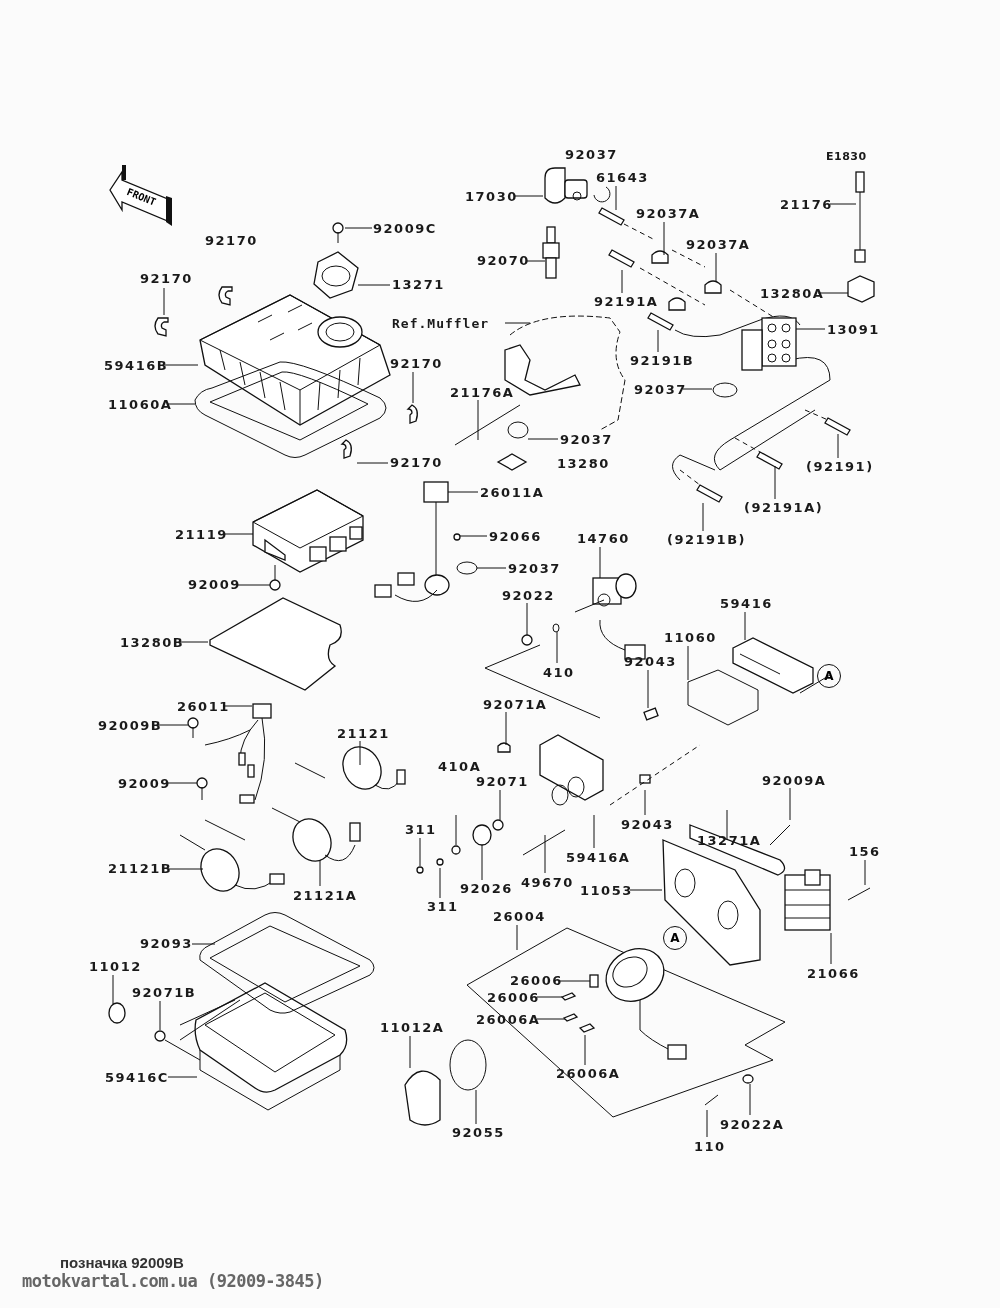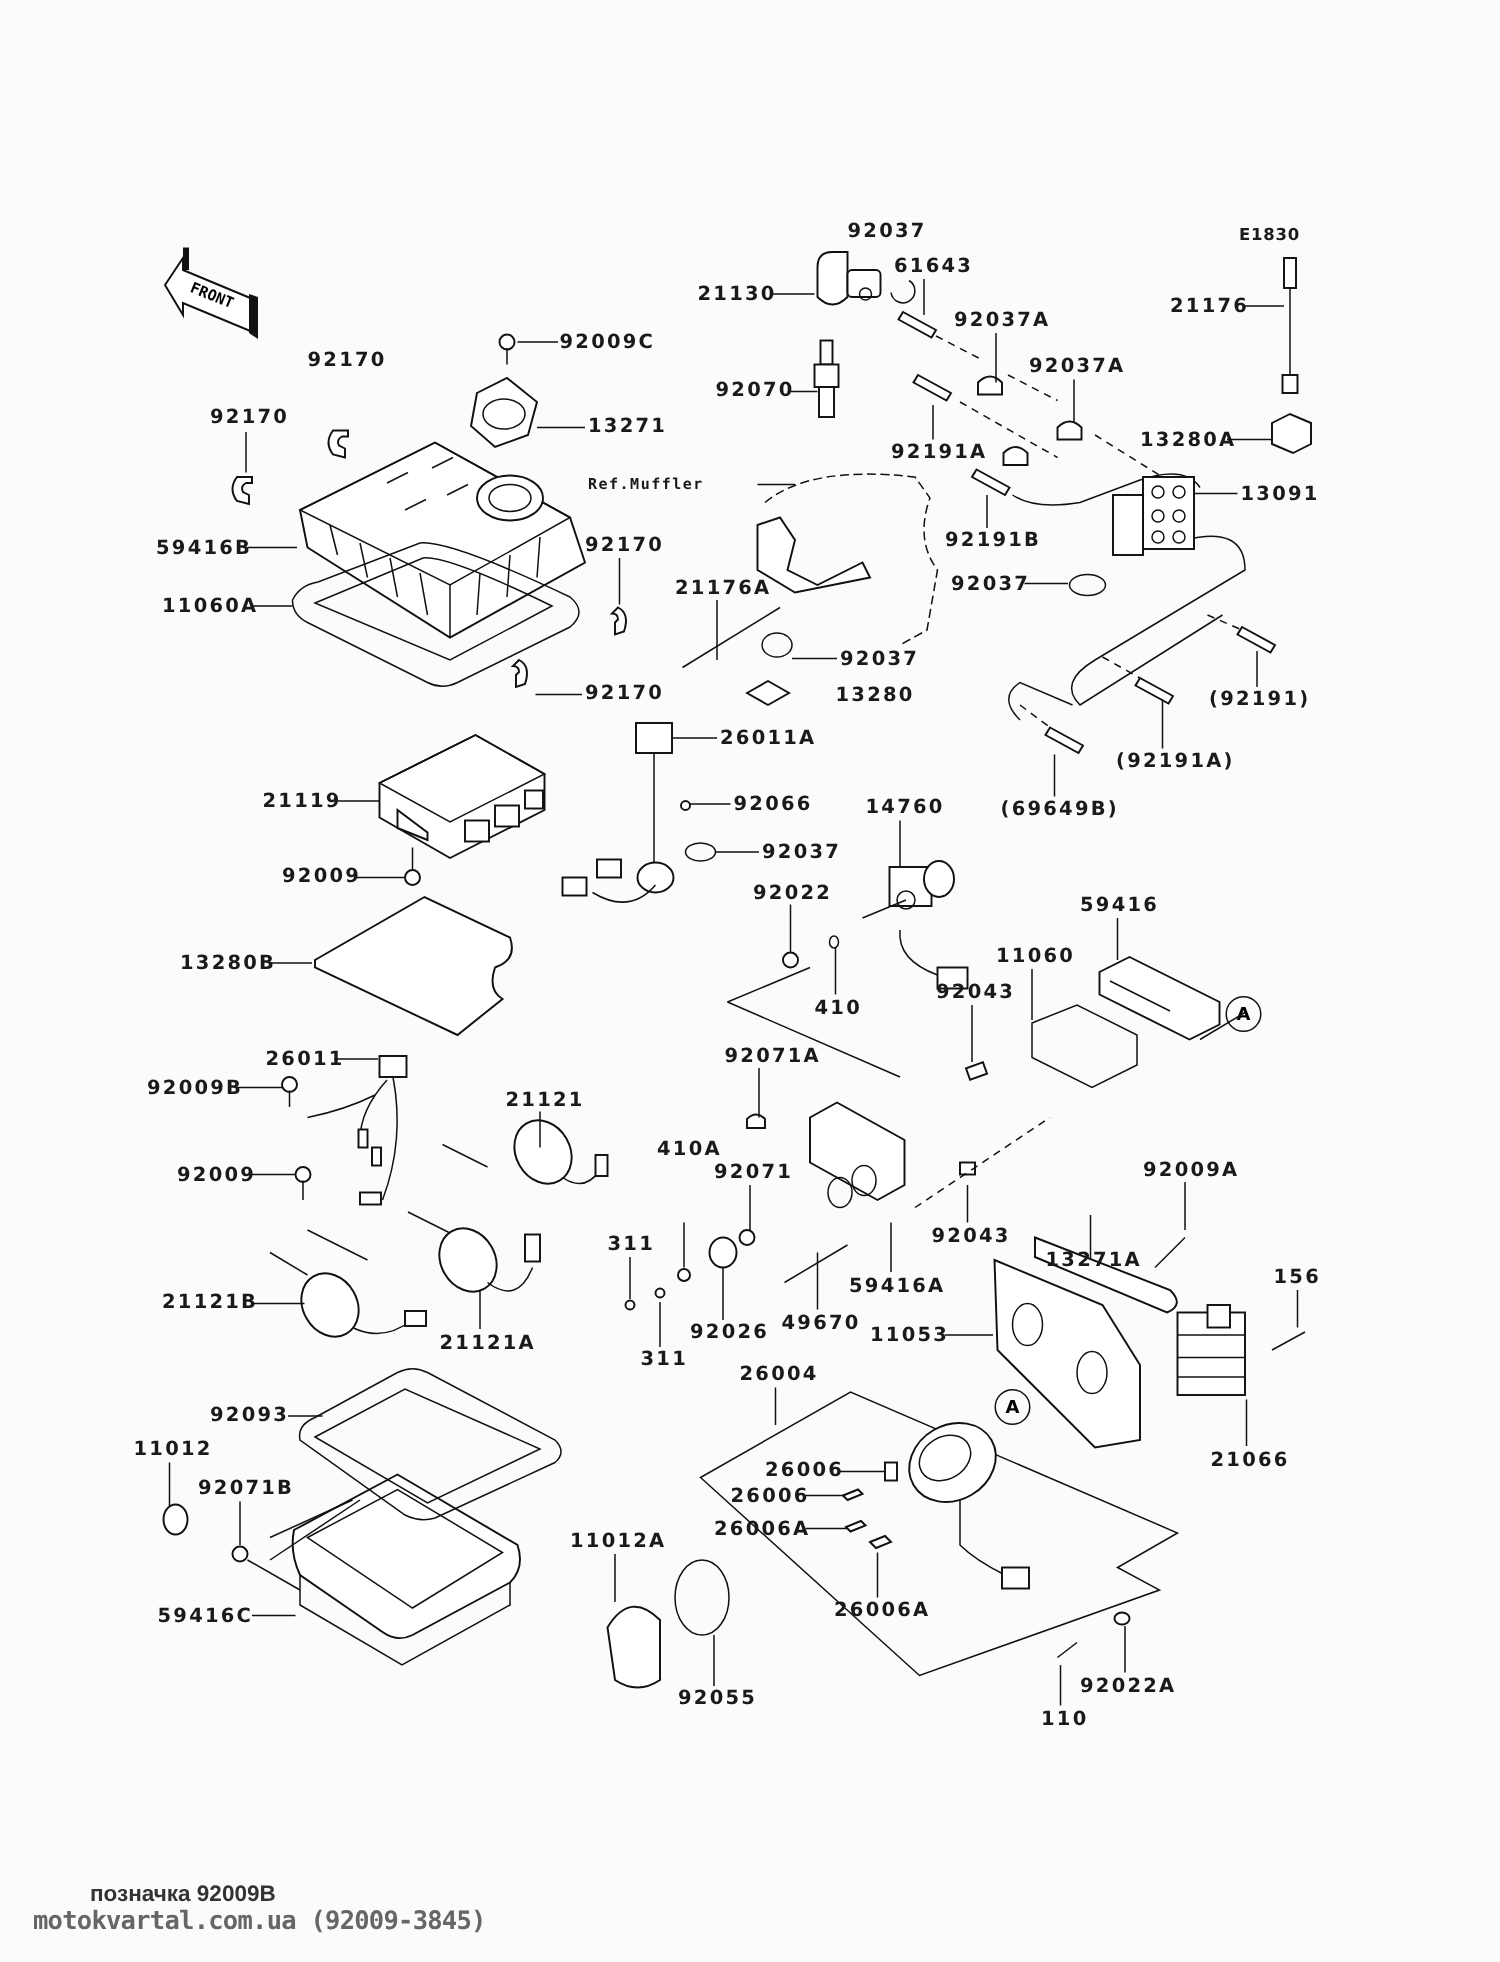--- a/index.html
+++ b/index.html
@@ -2,21 +2,21 @@
 <html><head>
 <meta charset="utf-8">
 <style>
   html,body{margin:0;padding:0;}
   body{width:1000px;height:1308px;background:#fbfbfb;position:relative;overflow:hidden;
     font-family:"DejaVu Sans",sans-serif;}
   #diagram{position:absolute;left:0;top:0;width:1000px;height:1308px;}
   .lbl{position:absolute;font-family:"DejaVu Sans",sans-serif;font-size:13px;font-weight:bold;
     color:#1a1a1a;letter-spacing:1.5px;white-space:nowrap;line-height:14px;cursor:pointer;}
   .lbl.small{font-size:11px;letter-spacing:0.5px;}
-  .lbl.ref{font-family:"DejaVu Sans Mono",monospace;font-size:10px;letter-spacing:1px;}
+  .lbl.ref{font-family:"DejaVu Sans Mono",monospace;font-size:13px;letter-spacing:1px;}
   .callout{position:absolute;width:22px;height:22px;border:1.5px solid #111;border-radius:50%;
     font-size:12px;font-weight:bold;text-align:center;line-height:22px;background:#fbfbfb;}
   .footer1{position:absolute;left:60px;top:1254px;font-family:"Liberation Sans",sans-serif;
     font-size:15px;font-weight:bold;color:#333;}
   .footer2{position:absolute;left:22px;top:1271px;font-family:"DejaVu Sans Mono",monospace;
     font-size:17px;font-weight:bold;color:#666;letter-spacing:-0.5px;}
   svg .p{fill:#fff;stroke:#111;stroke-width:1.3;}
   svg .l{fill:none;stroke:#111;stroke-width:1;}
   svg .d{fill:none;stroke:#111;stroke-width:1;stroke-dasharray:5,4;}
 </style>
@@ -295,37 +295,37 @@
 <span class="lbl" style="left:205px;top:234px">92170</span>
 <span class="lbl" style="left:140px;top:272px">92170</span>
 <span class="lbl" style="left:373px;top:222px">92009C</span>
 <span class="lbl" style="left:392px;top:278px">13271</span>
 <span class="lbl" style="left:104px;top:359px">59416B</span>
 <span class="lbl" style="left:108px;top:398px">11060A</span>
 <span class="lbl" style="left:390px;top:357px">92170</span>
 <span class="lbl" style="left:390px;top:456px">92170</span>
 
 <span class="lbl" style="left:565px;top:148px">92037</span>
-<span class="lbl" style="left:465px;top:190px">21130</span>
+<span class="lbl" style="left:465px;top:190px">17030</span>
 <span class="lbl" style="left:596px;top:171px">61643</span>
 <span class="lbl" style="left:636px;top:207px">92037A</span>
 <span class="lbl" style="left:686px;top:238px">92037A</span>
 <span class="lbl" style="left:477px;top:254px">92070</span>
 <span class="lbl" style="left:594px;top:295px">92191A</span>
 <span class="lbl" style="left:630px;top:354px">92191B</span>
 <span class="lbl" style="left:780px;top:198px">21176</span>
 <span class="lbl" style="left:760px;top:287px">13280A</span>
 <span class="lbl" style="left:827px;top:323px">13091</span>
 <span class="lbl" style="left:634px;top:383px">92037</span>
 <span class="lbl" style="left:450px;top:386px">21176A</span>
 <span class="lbl" style="left:560px;top:433px">92037</span>
 <span class="lbl" style="left:557px;top:457px">13280</span>
 <span class="lbl" style="left:806px;top:460px">(92191)</span>
 <span class="lbl" style="left:744px;top:501px">(92191A)</span>
-<span class="lbl" style="left:667px;top:533px">(69649B)</span>
+<span class="lbl" style="left:667px;top:533px">(92191B)</span>
 
 <span class="lbl" style="left:480px;top:486px">26011A</span>
 <span class="lbl" style="left:175px;top:528px">21119</span>
 <span class="lbl" style="left:489px;top:530px">92066</span>
 <span class="lbl" style="left:508px;top:562px">92037</span>
 <span class="lbl" style="left:188px;top:578px">92009</span>
 <span class="lbl" style="left:577px;top:532px">14760</span>
 <span class="lbl" style="left:502px;top:589px">92022</span>
 <span class="lbl" style="left:543px;top:666px">410</span>
 <span class="lbl" style="left:720px;top:597px">59416</span>

